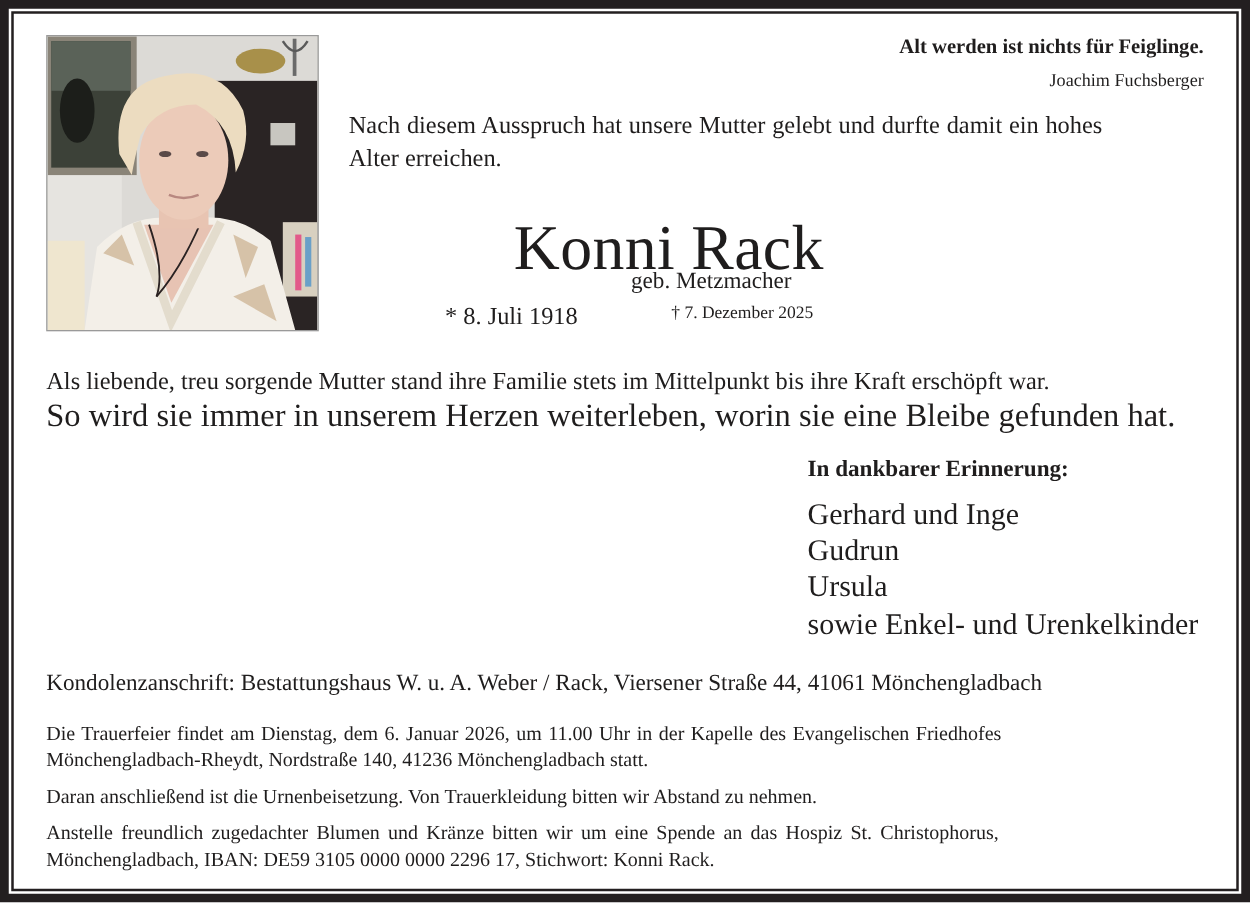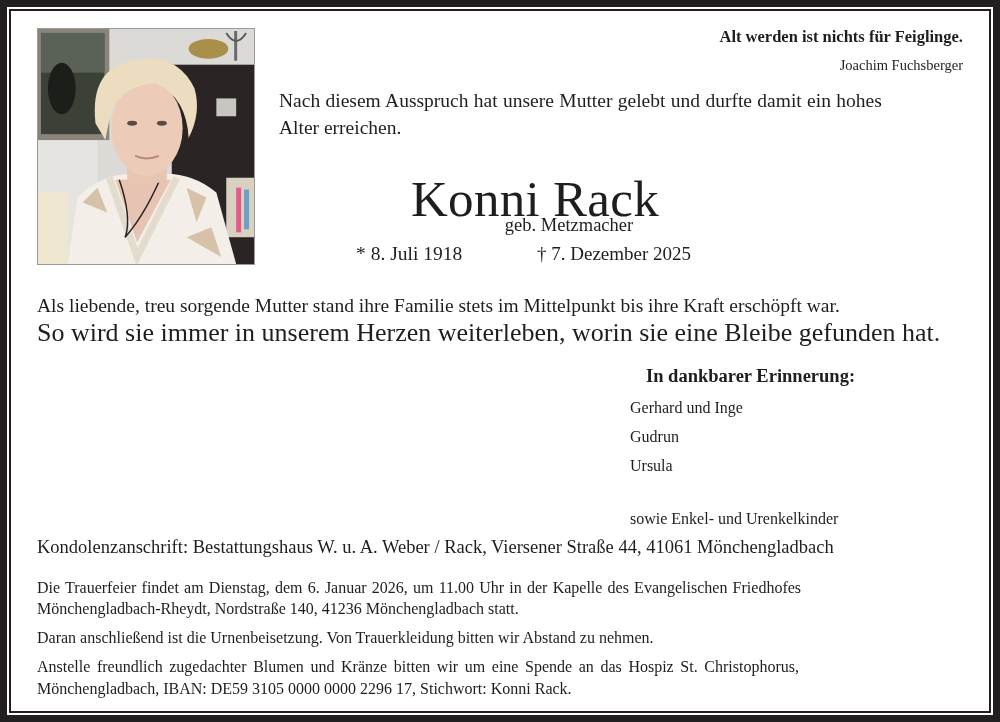--- a/index.html
+++ b/index.html
@@ -11,26 +11,26 @@
     .photo { position: absolute; left: 37px; top: 28px; width: 218px; height: 237px; overflow: hidden; background: #d9d7d2; border: 1px solid #9a9a9a; box-sizing: border-box; }
     .photo svg { display: block; width: 100%; height: 100%; }
 
     .quote { right: 37px; top: 29px; font-size: 16.5px; font-weight: bold; }
     .quote-author { right: 37px; top: 58px; font-size: 14.5px; }
     .intro1 { left: 279px; top: 91px; font-size: 19.5px; word-spacing: 0.5px; }
     .intro2 { left: 279px; top: 118px; font-size: 19.5px; }
     .name { left: 535px; top: 174px; font-size: 51px; transform: translateX(-50%); letter-spacing: 0.3px; }
     .maiden { left: 535px; top: 216px; font-size: 18.5px; transform: translateX(-50%); margin-left: 34px; }
     .born { left: 356px; top: 244px; font-size: 19.5px; }
-    .died { left: 537px; top: 244px; font-size: 19px; }
+    .died { left: 537px; top: 244px; font-size: 14px; }
     .body1 { left: 37px; top: 296px; font-size: 19.5px; }
     .body2 { left: 37px; top: 320px; font-size: 26px; }
     .mourn-head { left: 646px; top: 367px; font-size: 18.5px; font-weight: bold; }
-    .mourner { left: 630px; font-size: 16px; }
-    .m0 { top: 400px; } .m1 { top: 429px; } .m2 { top: 458px; } .m3 { top: 488px; margin-top: 23px; }
+    .mourner { left: 646px; font-size: 24px; }
+    .m0 { top: 400px; } .m1 { top: 429px; } .m2 { top: 458px; } .m3 { top: 488px; }
     .condolence { left: 37px; top: 538px; font-size: 18.5px; }
     .small { left: 37px; font-size: 16px; }
     .s0 { top: 580px; word-spacing: 1.2px; }
     .s1 { top: 601px; }
     .s2 { top: 630px; }
     .s3 { top: 659px; word-spacing: 2.6px; }
     .s4 { top: 681px; }
   </style>
 </head>
 <body>

